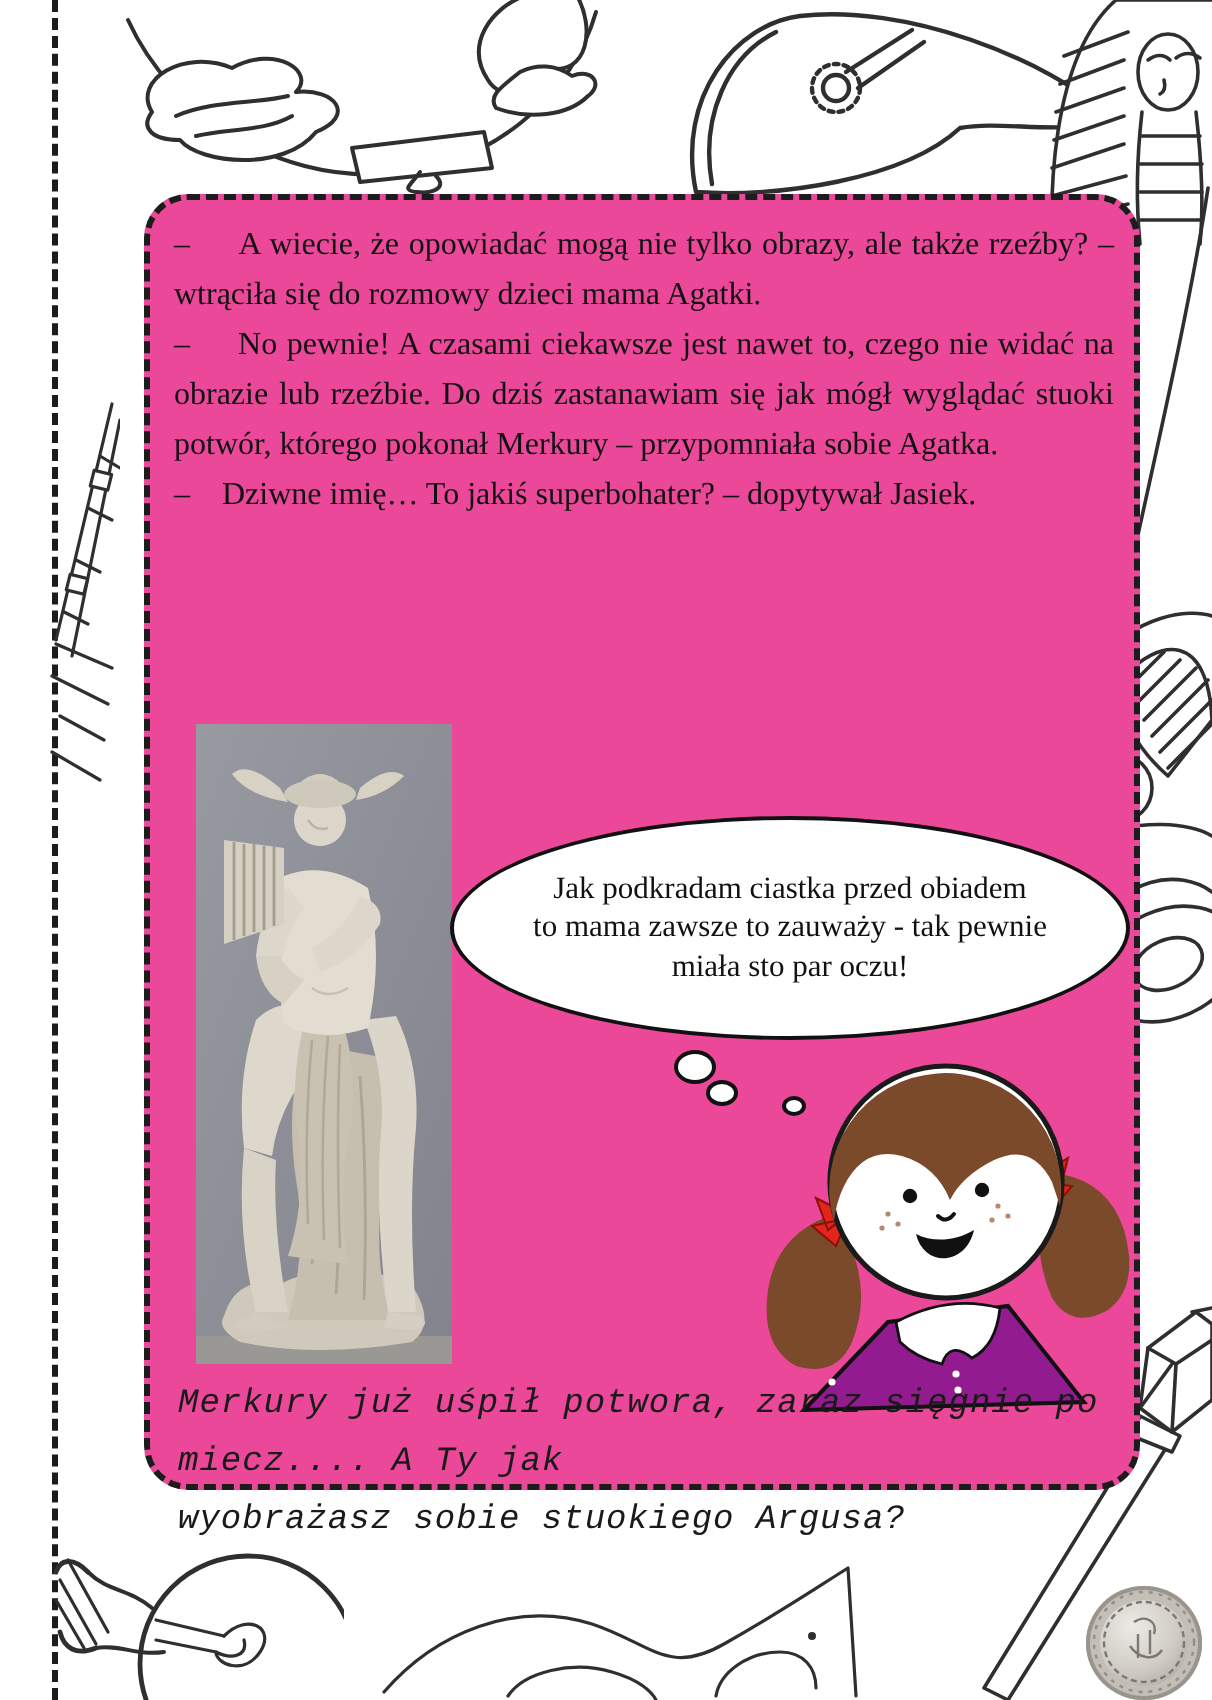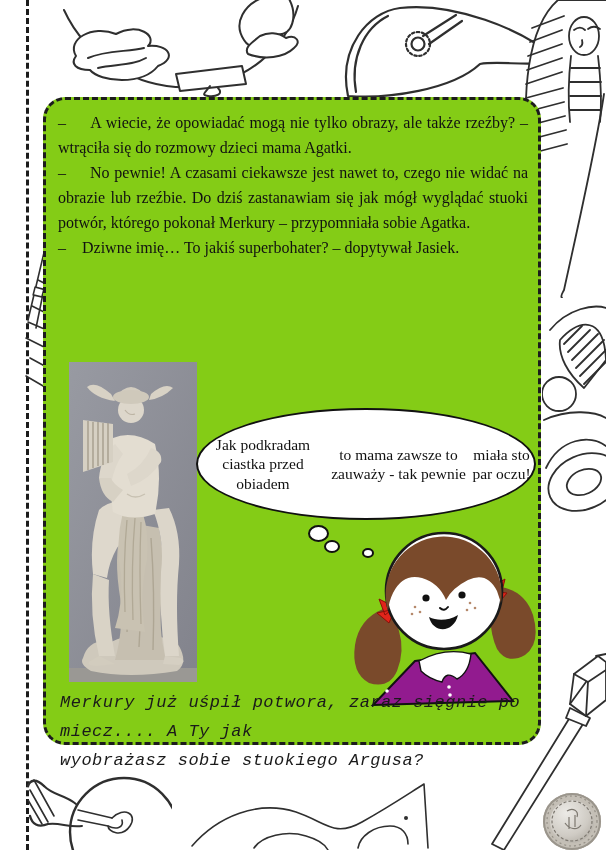--- a/index.html
+++ b/index.html
@@ -8,36 +8,36 @@
     overflow:hidden;font-family:"Liberation Serif",serif;color:#111;
   }
   
   .cutline{position:absolute;left:26px;top:0;height:850px;width:0;
     border-left:3px dashed #1c1c1c;z-index:1;}
   
   .deco{position:absolute;z-index:1;}
   .deco svg{display:block;}
   
   .frame{
-    position:absolute;left:43px;top:97px;width:498px;height:648px;
-    border:3px dashed #1c1c1c;border-radius:22px;background:#84cc16;z-index:5;
+    position:absolute;left:72px;top:97px;width:498px;height:648px;
+    border:3px dashed #1c1c1c;border-radius:22px;background:#ec4899;z-index:5;
     box-sizing:border-box;
   }
   .dialogue{
     position:absolute;left:12px;right:10px;top:10px;
     font-size:16px;line-height:25px;text-align:justify;
   }
   .dialogue p{margin:0;}
   .statue{
     position:absolute;left:23px;top:262px;width:128px;height:320px;
   }
   .bubble{
     position:absolute;left:150px;top:308px;width:340px;height:112px;
     border:2.5px solid #111;border-radius:50%;background:#fff;
-    display:flex;flex-direction:row;justify-content:center;align-items:center;
+    display:flex;flex-direction:column;justify-content:center;align-items:center;
     text-align:center;font-size:15.5px;line-height:19.5px;box-sizing:border-box;
   }
   .trail{position:absolute;border:2px solid #111;border-radius:50%;background:#fff;}
   .trail.t1{left:262px;top:425px;width:17px;height:13px;}
   .trail.t2{left:278px;top:440px;width:12px;height:9px;}
   .trail.t3{left:316px;top:448px;width:8px;height:6px;}
   .girl{position:absolute;left:303px;top:421px;width:190px;height:185px;}
   .handwriting{
     position:absolute;left:14px;right:14px;top:588px;
     font-family:Liberation Mono, monospace;font-style:italic;

